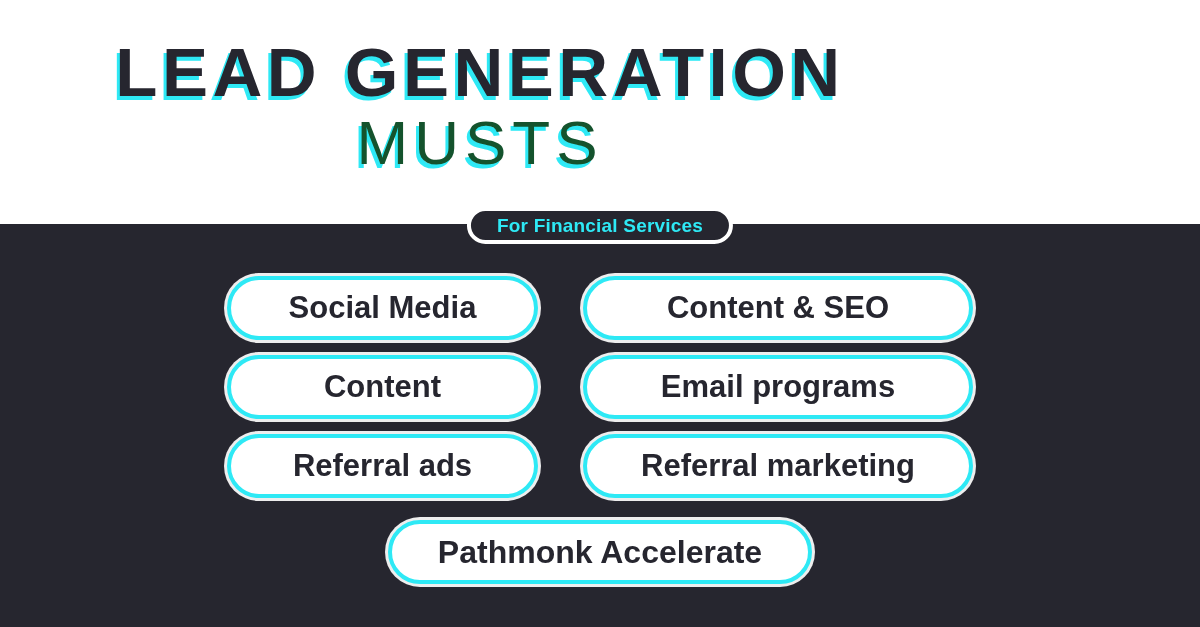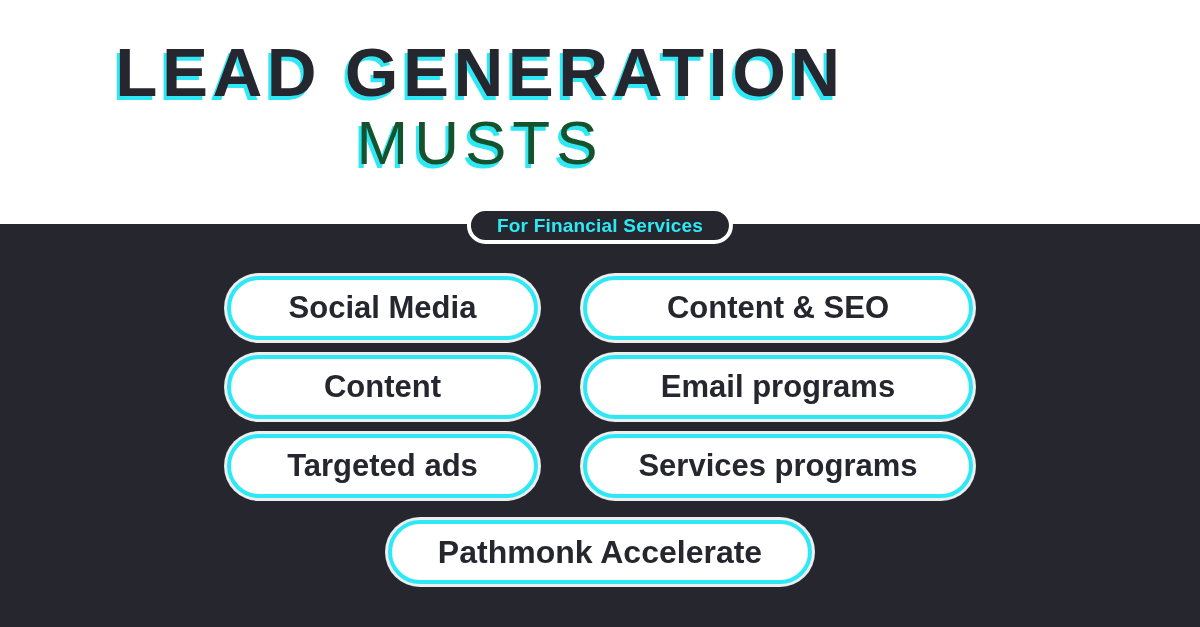--- a/index.html
+++ b/index.html
@@ -183,24 +183,24 @@
       <div class="pill pill-col-left">
         <span class="pill-label">Content</span>
       </div>
       <div class="pill pill-col-right">
         <span class="pill-label">Email programs</span>
       </div>
     </div>
 
     <div class="pill-row">
       <div class="pill pill-col-left">
-        <span class="pill-label">Targeted ads</span>
+        <span class="pill-label">Referral ads</span>
       </div>
       <div class="pill pill-col-right">
-        <span class="pill-label">Services programs</span>
+        <span class="pill-label">Referral marketing</span>
       </div>
     </div>
 
     <div class="pill-row single">
       <div class="pill pill-wide">
         <span class="pill-label">Pathmonk Accelerate</span>
       </div>
     </div>
 
   </div>

